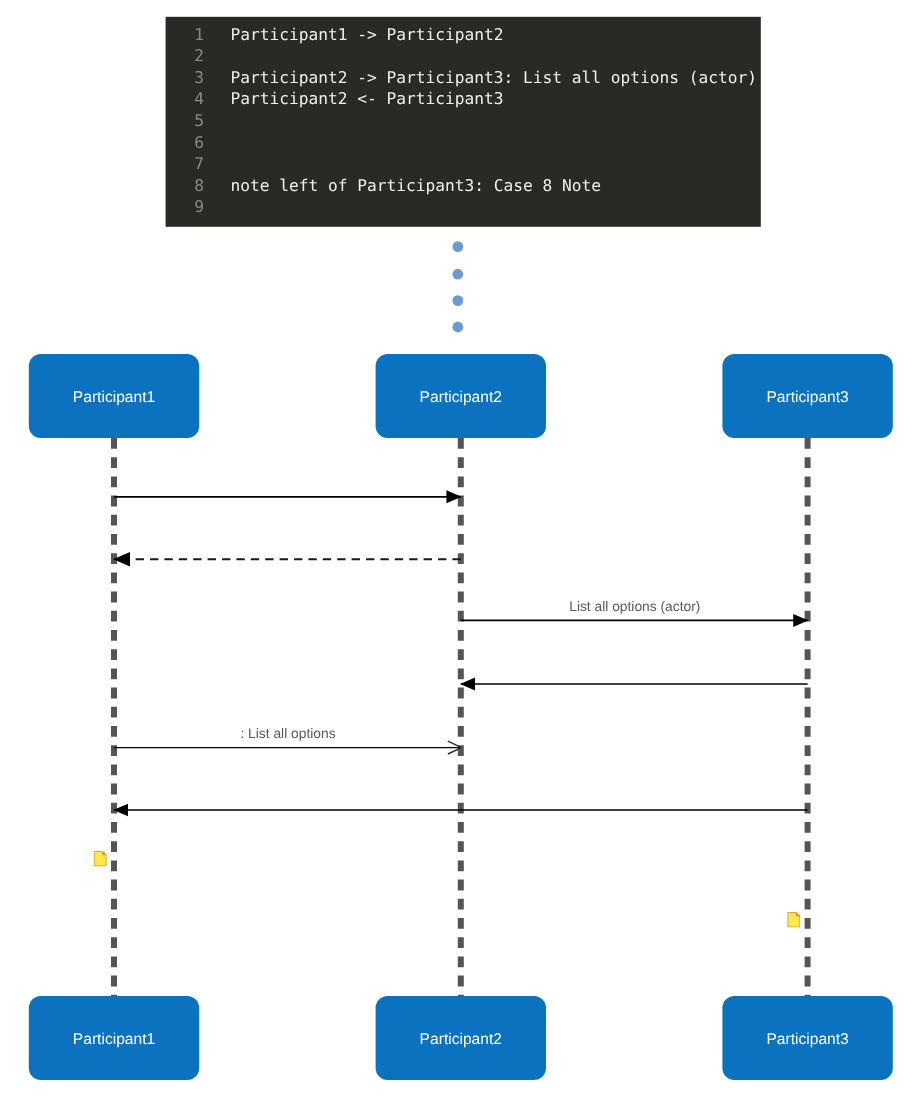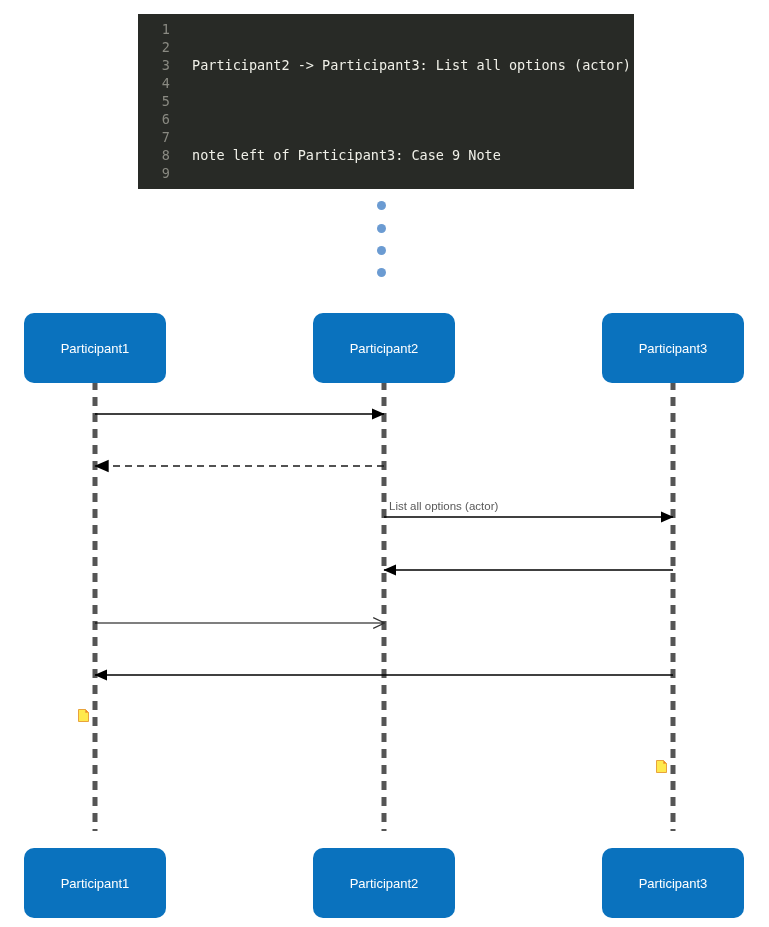--- a/index.html
+++ b/index.html
@@ -67,21 +67,20 @@
     border-radius: 10px;
     background: #0A72BE;
     display: flex;
     align-items: center;
     justify-content: center;
     color: #ffffff;
     font-size: 13px;
     font-family: "Liberation Sans", sans-serif;
     box-sizing: border-box;
     pointer-events: auto;
-    margin-top: 18px;
   }
 
   .dot {
     position: absolute;
     width: 9px;
     height: 9px;
     border-radius: 50%;
     background: #6b9bd2;
   }
 
@@ -91,53 +90,55 @@
     height: 13px;
     pointer-events: auto;
   }
 
   .msg-label {
     position: absolute;
     font-size: 11.5px;
     color: #595959;
     font-family: "Liberation Sans", sans-serif;
     white-space: nowrap;
-    text-align: left;
+    text-align: center;
     pointer-events: auto;
   }
 </style>
 </head>
 <body>
 
 <div id="code-block">
   <div class="code-line">
     <span class="code-gutter">1</span>
+    <span class="code-text">Participant1 -&gt; Participant2</span>
   </div>
   <div class="code-line">
     <span class="code-gutter">2</span>
   </div>
   <div class="code-line">
     <span class="code-gutter">3</span>
     <span class="code-text">Participant2 -&gt; Participant3: List all options (actor)</span>
   </div>
   <div class="code-line">
     <span class="code-gutter">4</span>
+    <span class="code-text">Participant2 &lt;- Participant3</span>
   </div>
   <div class="code-line">
     <span class="code-gutter">5</span>
   </div>
   <div class="code-line">
     <span class="code-gutter">6</span>
   </div>
   <div class="code-line">
     <span class="code-gutter">7</span>
   </div>
   <div class="code-line">
     <span class="code-gutter">8</span>
-    <span class="code-text">note left of Participant3: Case 9 Note</span>
+    <span class="code-text">note left of Participant3: Case 8 Note</span>
   </div>
   <div class="code-line">
     <span class="code-gutter">9</span>
     <span class="code-text"></span>
   </div>
 </div>
 
 <div id="diagram">
 
   <svg width="769" height="927" style="position:absolute;left:0;top:0;">
@@ -190,20 +191,21 @@
     <span>Participant1</span>
   </div>
   <div class="participant-box hit" style="left:313px;top:830px;">
     <span>Participant2</span>
   </div>
   <div class="participant-box hit" style="left:602px;top:830px;">
     <span>Participant3</span>
   </div>
 
   <div class="msg-label" style="left:389px;top:500px;width:280px;">List all options (actor)</div>
+  <div class="msg-label" style="left:100px;top:606px;width:280px;">: List all options</div>
 
   <svg class="note-icon" style="left:78px;top:709px;" viewBox="0 0 11 13">
     <path d="M0.5 0.5 L7.5 0.5 L10.5 3.5 L10.5 12.5 L0.5 12.5 Z" fill="#FFE94D" stroke="#E8A33D" stroke-width="1"></path>
     <path d="M7.5 0.5 L7.5 3.5 L10.5 3.5 Z" fill="#F58220" stroke="#E8A33D" stroke-width="0.6"></path>
   </svg>
   <svg class="note-icon" style="left:656px;top:760px;" viewBox="0 0 11 13">
     <path d="M0.5 0.5 L7.5 0.5 L10.5 3.5 L10.5 12.5 L0.5 12.5 Z" fill="#FFE94D" stroke="#E8A33D" stroke-width="1"></path>
     <path d="M7.5 0.5 L7.5 3.5 L10.5 3.5 Z" fill="#F58220" stroke="#E8A33D" stroke-width="0.6"></path>
   </svg>
 

